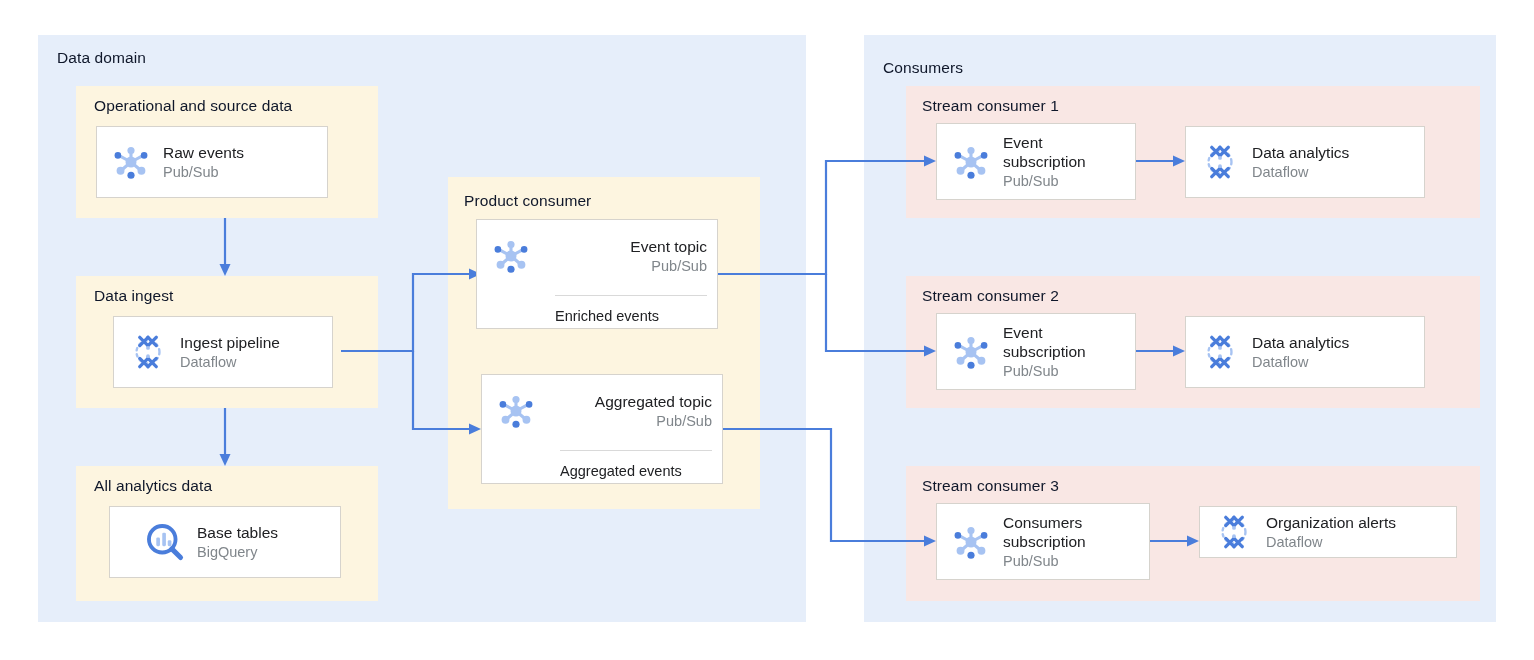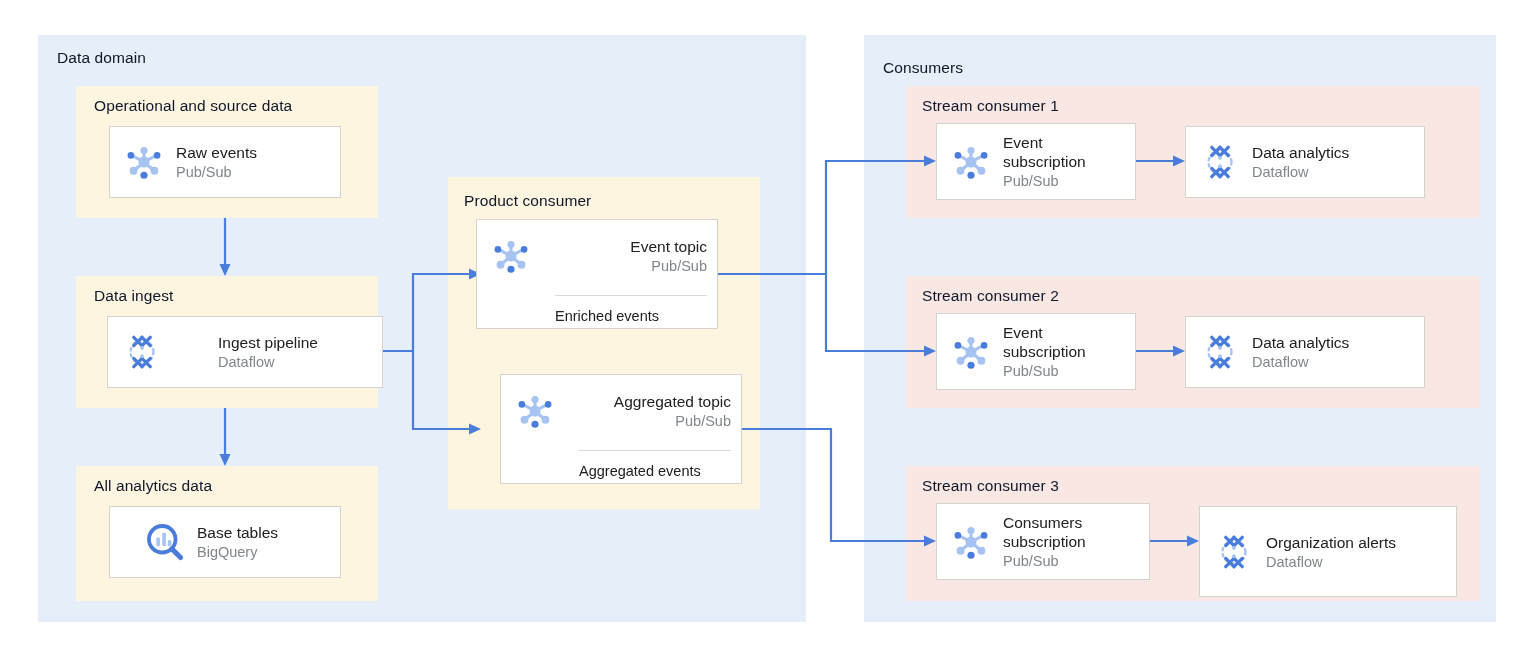--- a/index.html
+++ b/index.html
@@ -212,33 +212,33 @@
         <line x1="31.5" y1="31.5" x2="41" y2="41" stroke="#4a7ddb" stroke-width="5.4" stroke-linecap="round"></line>
         <g fill="#a7c3f2">
           <rect x="14.5" y="19" width="4" height="9.5" rx="1.4"></rect>
           <rect x="21" y="14" width="4" height="14.5" rx="1.4"></rect>
           <rect x="27" y="22" width="4" height="6.5" rx="1.4"></rect>
         </g>
       </symbol>
     </defs>
   </svg>
 
-  <div class="card" style="left:109px;top:126px;width:232px;height:72px;">
+  <div class="card" style="left:96px;top:126px;width:232px;height:72px;">
     <span class="card-icon">
       <svg width="44" height="44">
           <use href="#ic-pubsub"></use>
         </svg>
     </span>
     <span class="card-text">
       <span class="card-title" style="display:block">Raw events</span>
       <span class="card-sub" style="display:block">Pub/Sub</span>
     </span>
   </div>
 
-  <div class="card" style="left:107px;top:316px;width:276px;height:72px;gap:44px;">
+  <div class="card" style="left:113px;top:316px;width:220px;height:72px;">
     <span class="card-icon">
       <svg width="44" height="44">
           <use href="#ic-dataflow"></use>
         </svg>
     </span>
     <span class="card-text">
       <span class="card-title" style="display:block">Ingest pipeline</span>
       <span class="card-sub" style="display:block">Dataflow</span>
     </span>
   </div>
@@ -264,21 +264,21 @@
       </span>
       <span class="card-text">
         <span class="card-title" style="display:block">Event topic</span>
         <span class="card-sub" style="display:block">Pub/Sub</span>
       </span>
     </div>
     <div class="card-divider" style="left:78px;top:75px;width:152px;"></div>
     <div class="card-footer" style="left:78px;top:87px;">Enriched events</div>
   </div>
 
-  <div class="card stacked" style="left:481px;top:374px;width:242px;height:110px;margin-left:19px;">
+  <div class="card stacked" style="left:481px;top:374px;width:242px;height:110px;">
     <div class="card-top" style="height:72px;">
       <span class="card-icon">
         <svg width="44" height="44">
             <use href="#ic-pubsub"></use>
           </svg>
       </span>
       <span class="card-text">
         <span class="card-title" style="display:block">Aggregated topic</span>
         <span class="card-sub" style="display:block">Pub/Sub</span>
       </span>
@@ -340,21 +340,21 @@
       <svg width="44" height="44">
           <use href="#ic-pubsub"></use>
         </svg>
     </span>
     <span class="card-text">
       <span class="card-title" style="display:block;max-width:110px;">Consumers subscription</span>
       <span class="card-sub" style="display:block">Pub/Sub</span>
     </span>
   </div>
 
-  <div class="card" style="left:1199px;top:506px;width:258px;height:91px;">
+  <div class="card" style="left:1199px;top:506px;width:258px;height:52px;">
     <span class="card-icon">
       <svg width="44" height="44">
           <use href="#ic-dataflow"></use>
         </svg>
     </span>
     <span class="card-text">
       <span class="card-title" style="display:block">Organization alerts</span>
       <span class="card-sub" style="display:block">Dataflow</span>
     </span>
   </div>

